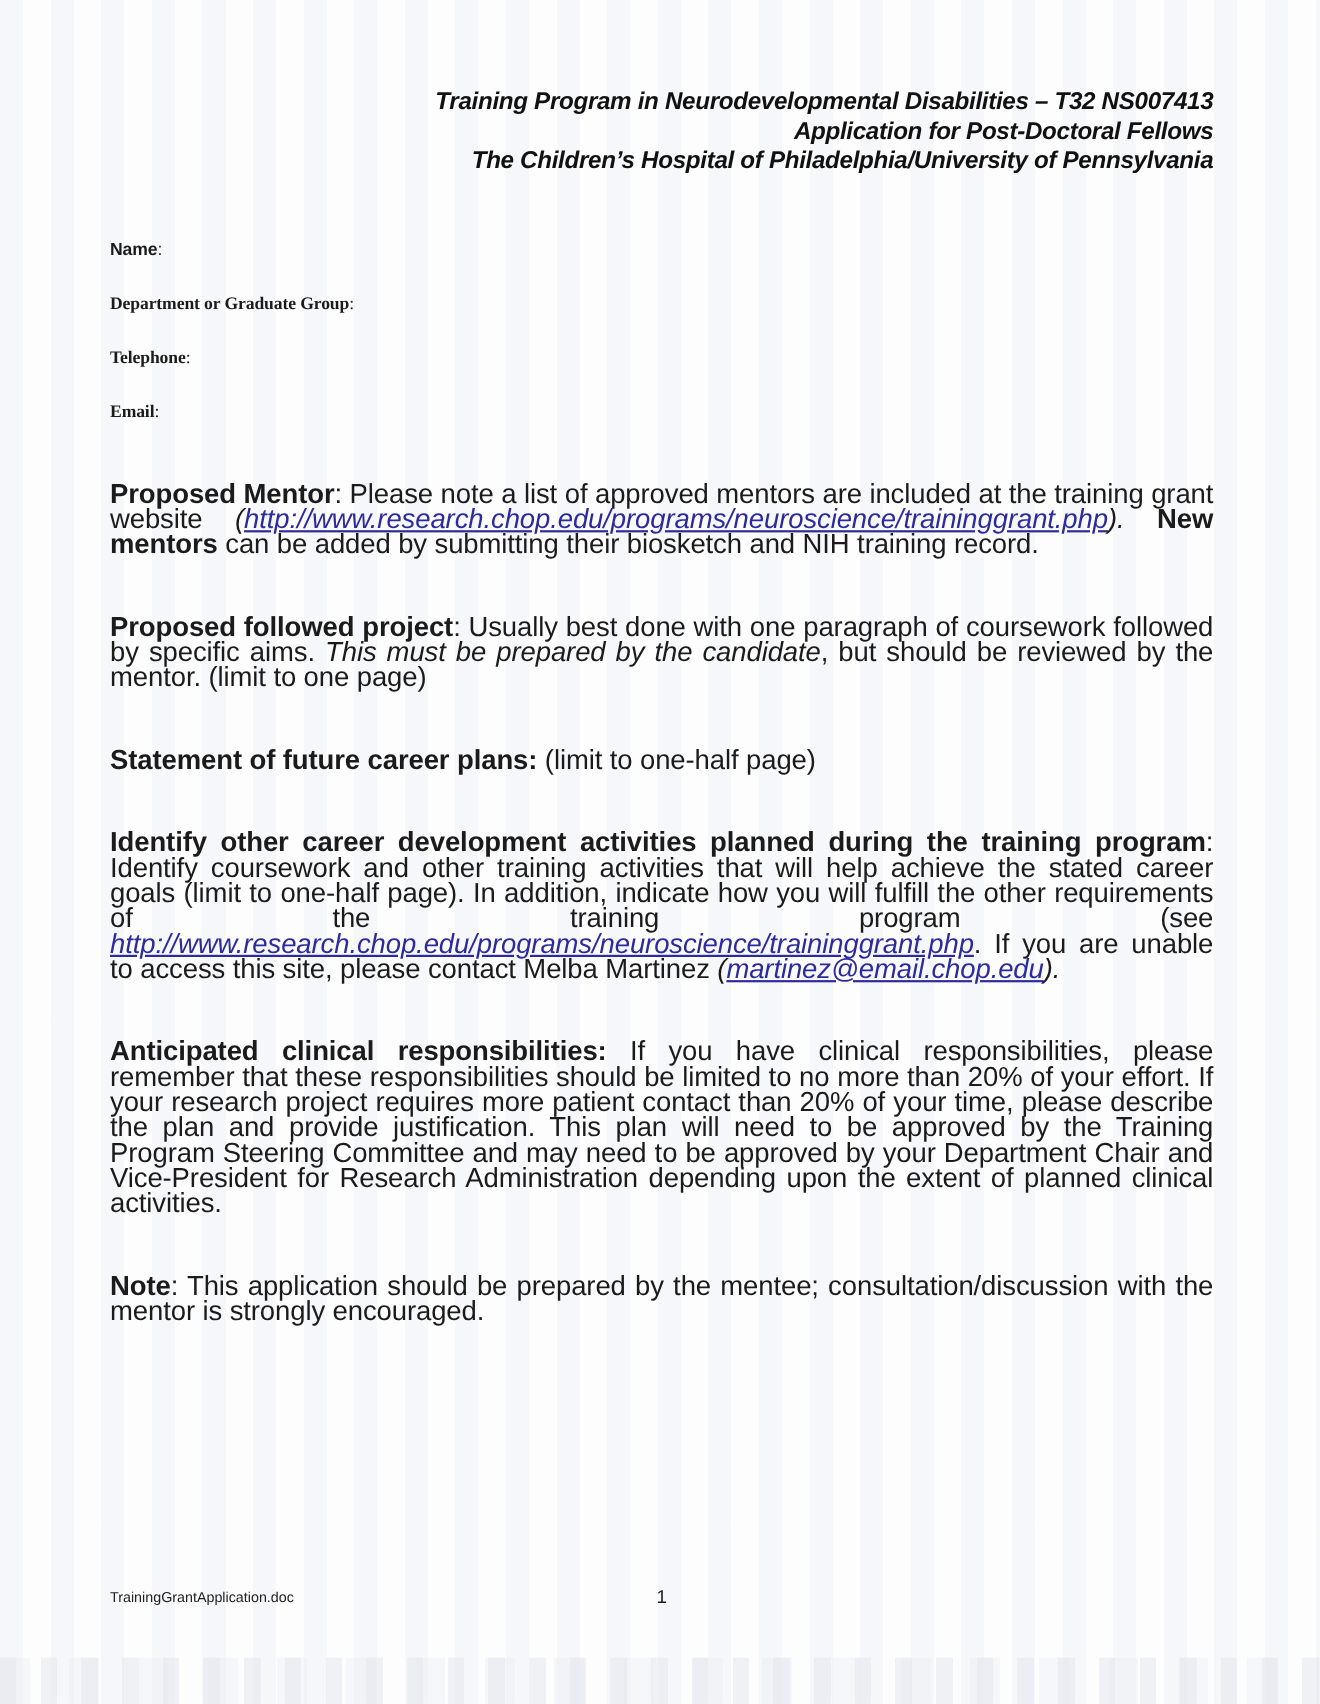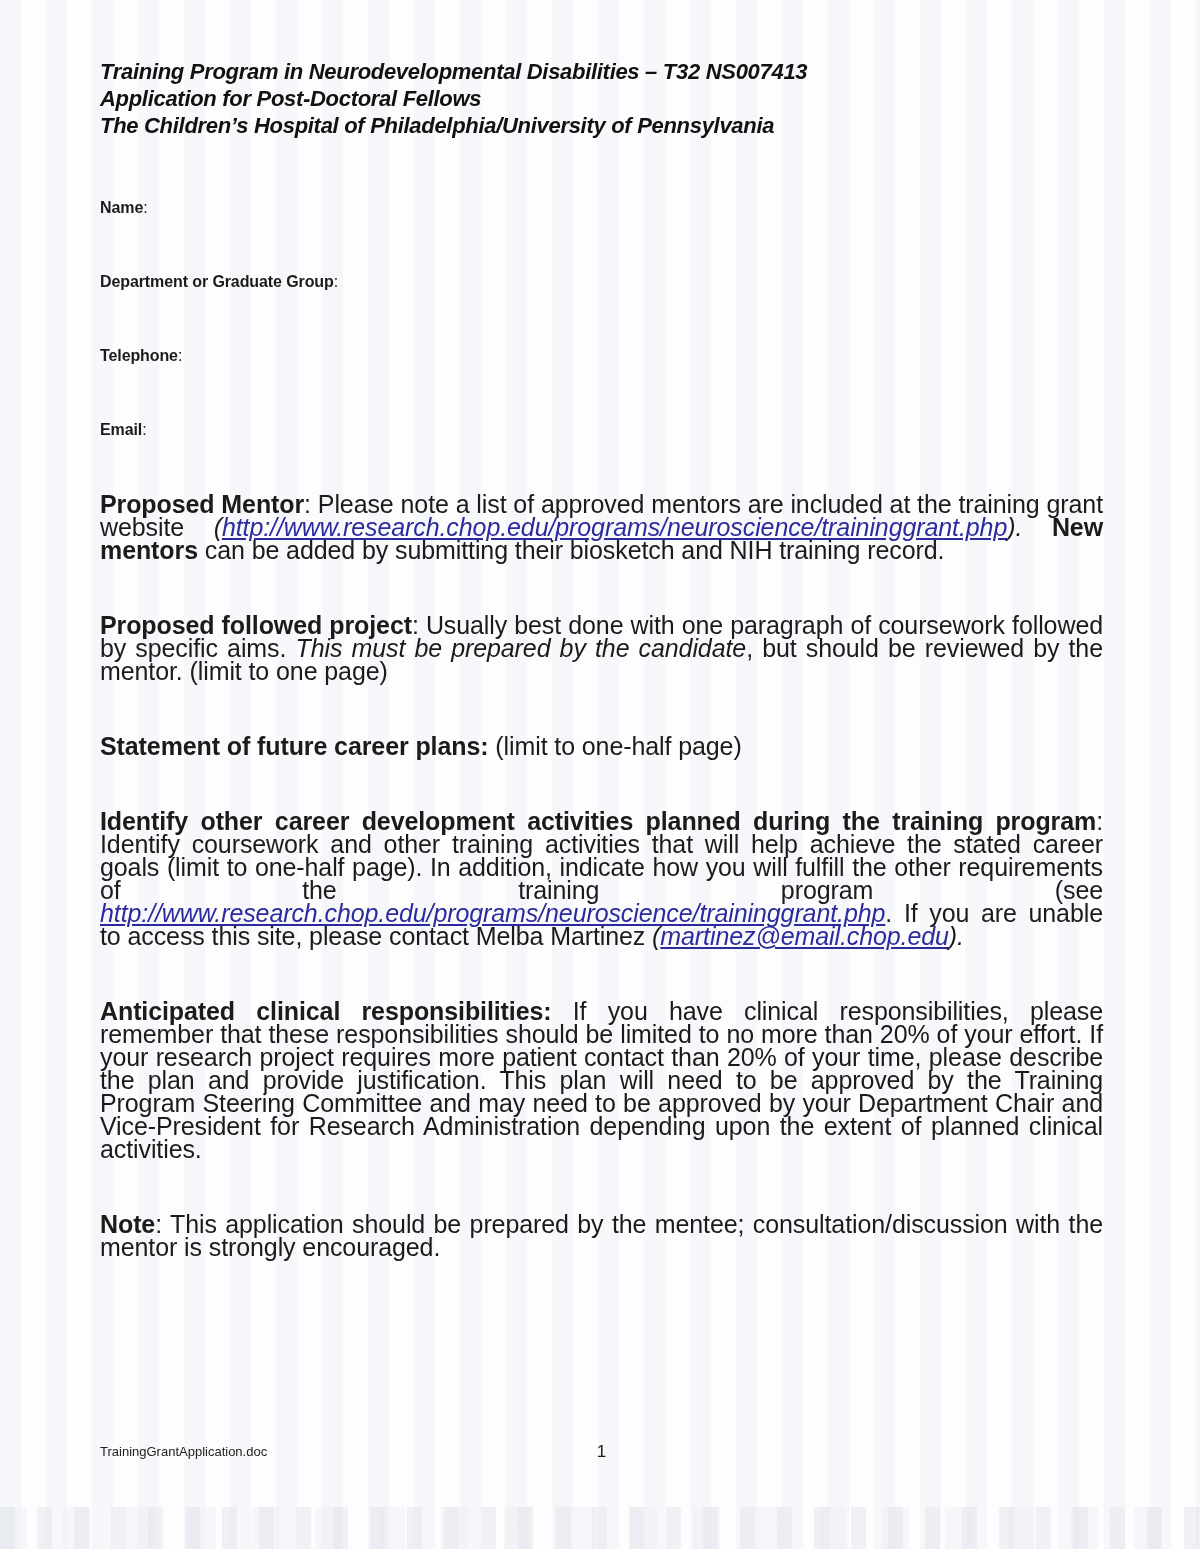--- a/index.html
+++ b/index.html
@@ -21,32 +21,32 @@
     position:absolute;left:0;bottom:0;width:1200px;height:42px;
     background:
       repeating-linear-gradient(90deg, rgba(226,229,237,0.50) 0 15px, rgba(255,255,255,0) 15px 37px),
       repeating-linear-gradient(90deg, rgba(232,234,241,0.35) 0 27px, rgba(255,255,255,0) 27px 63px);
     pointer-events:none;
   }
   .content{
     position:absolute;left:100px;top:0;width:1003px;
   }
   #title-block{
-    padding-top:58px;
-    text-align:left;
+    padding-top:78px;
+    text-align:right;
   }
   .title-line{
     font-size:22px;line-height:27px;
     font-weight:bold;font-style:italic;
     color:#111;
     letter-spacing:-0.3px;
   }
   #fields-block{margin-top:57px;}
   .field{font-size:16px;line-height:23px;letter-spacing:-0.1px;}
-  .field + .field{margin-top:51px;}
+  .field + .field{margin-top:26px;font-family:Liberation Serif, serif;}
   .fl{font-weight:bold;}
   .fc{font-weight:normal;}
   #sections-block{margin:0;}
   .para{
     margin:52px 0 0 0;
     font-size:25px;line-height:23px;
     text-align:justify;
     letter-spacing:-0.1px;
   }
   .run-b{font-weight:bold;}

